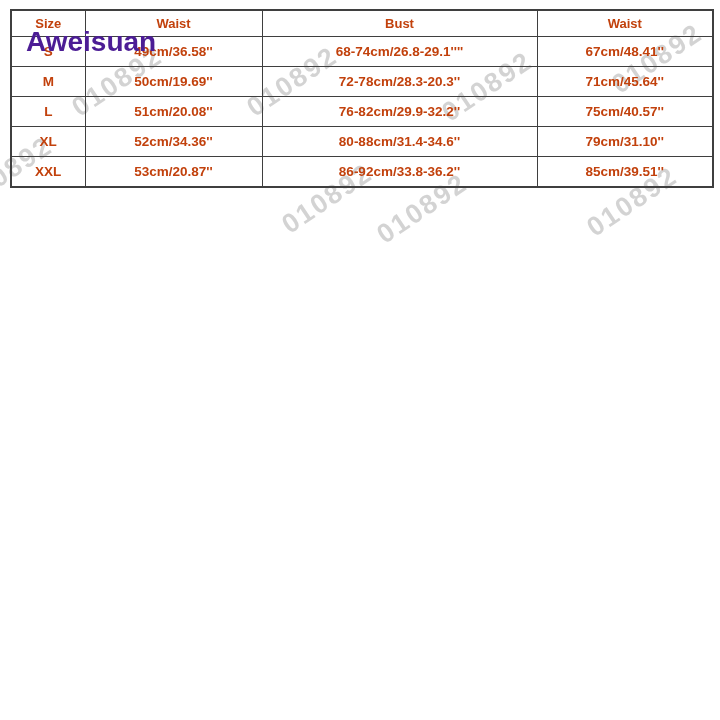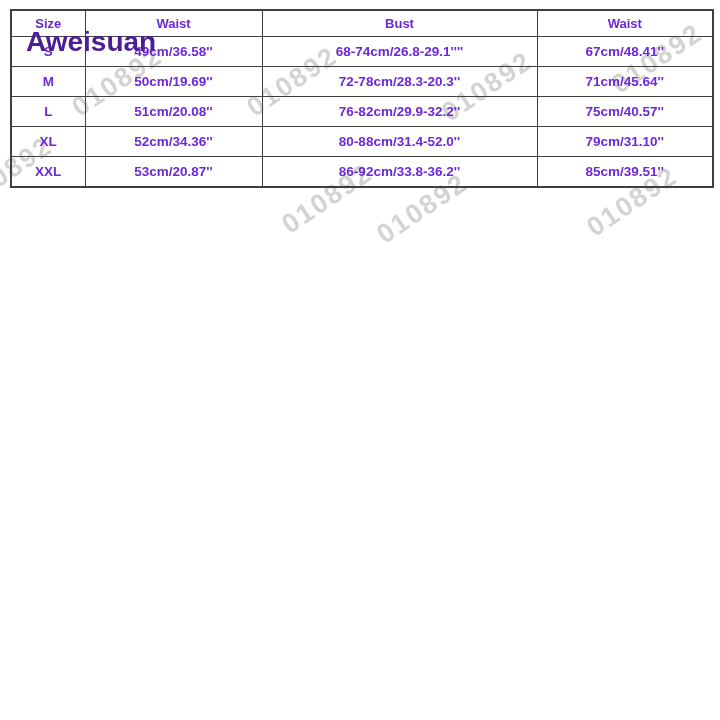--- a/index.html
+++ b/index.html
@@ -55,21 +55,21 @@
     table-layout: fixed;
     background: transparent;
     border: 2px solid #3f3f3f;
   }
   table.size-chart td, table.size-chart th {
     border: 1.5px solid #3f3f3f;
     text-align: center;
     vertical-align: middle;
     font-weight: 700;
     font-size: 13px;
-    color: #6d28d9;
+    color: #c2410c;
     padding: 0;
     background: transparent;
   }
   table.size-chart th { height: 25px; }
   table.size-chart td { height: 29px; font-size: 13.5px; }
   .col-size  { width: 74px; }
   .col-length{ width: 177px; }
   .col-bust  { width: 275px; }
   .col-waist { width: 176px; }
   
@@ -131,21 +131,21 @@
       </tr>
       <tr>
         <td>L</td>
         <td>51cm/20.08''</td>
         <td>76-82cm/29.9-32.2''</td>
         <td>75cm/40.57''</td>
       </tr>
       <tr>
         <td>XL</td>
         <td>52cm/34.36''</td>
-        <td>80-88cm/31.4-52.0''</td>
+        <td>80-88cm/31.4-34.6''</td>
         <td>79cm/31.10''</td>
       </tr>
       <tr>
         <td>XXL</td>
         <td>53cm/20.87''</td>
         <td>86-92cm/33.8-36.2''</td>
         <td>85cm/39.51''</td>
       </tr>
     </tbody>
   </table>

